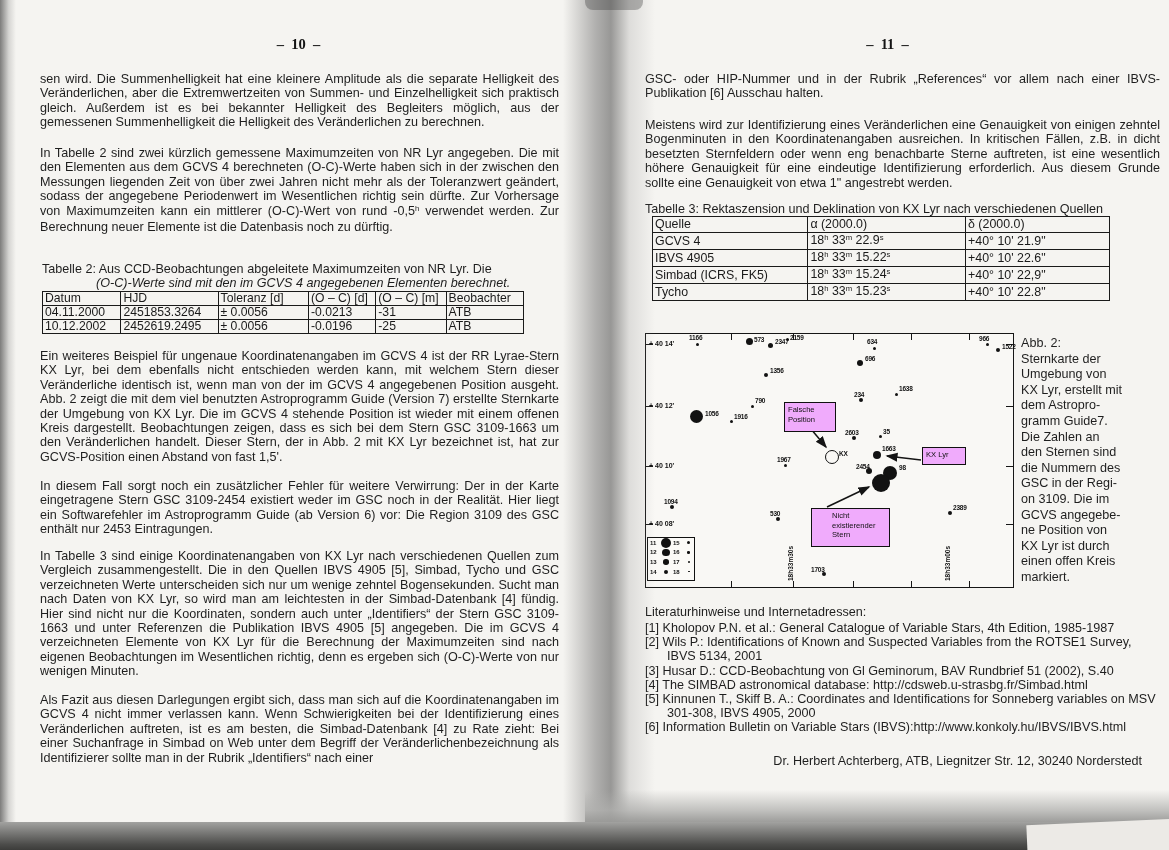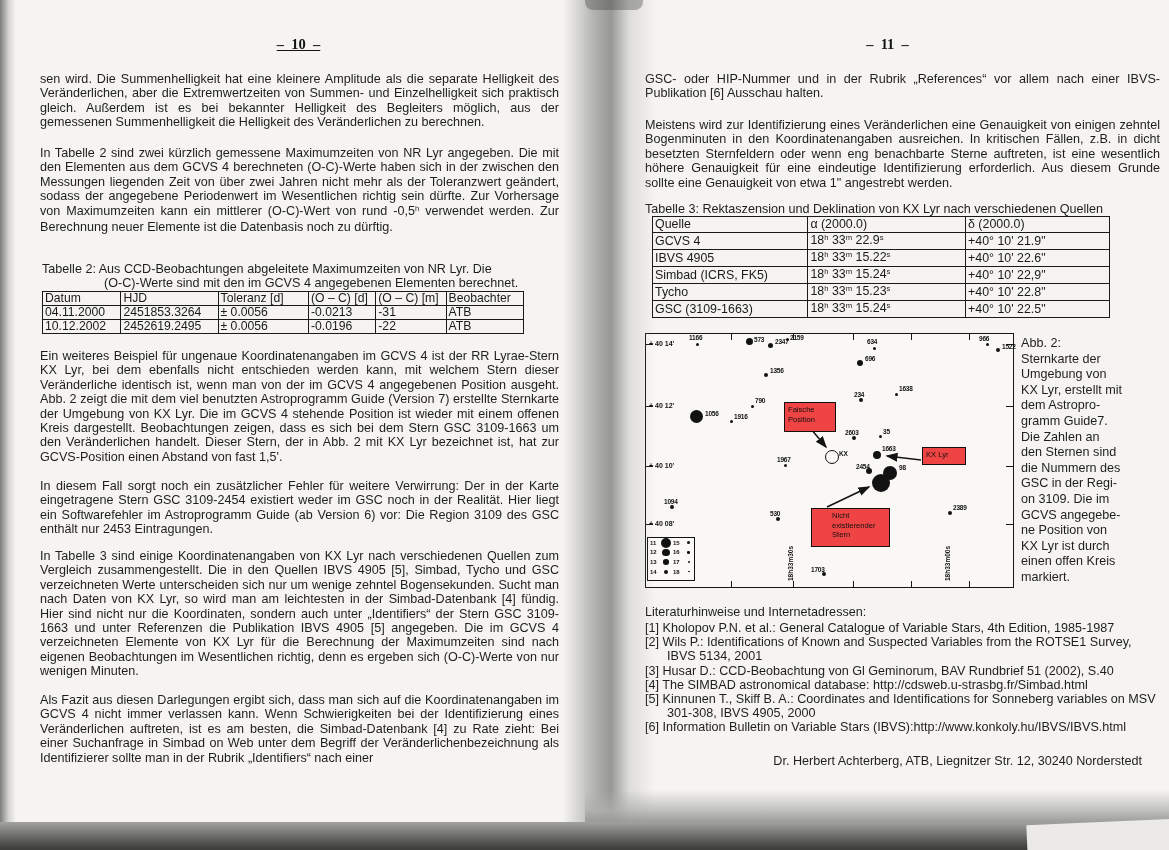--- a/index.html
+++ b/index.html
@@ -19,21 +19,21 @@
   sup{font-size:0.62em;vertical-align:baseline;position:relative;top:-0.5em;}
   #chart{position:absolute;left:645px;top:333px;width:367px;height:253px;
          border:1.6px solid #161616;background:#f9f8f5;}
   .tick{position:absolute;background:#161616;}
   .declab{position:absolute;font-size:7px;font-weight:700;color:#111;white-space:pre;}
   .ralab{position:absolute;font-size:6.5px;font-weight:700;color:#111;white-space:nowrap;
          transform-origin:0 0;transform:rotate(-90deg);}
   .star{position:absolute;background:#121212;border-radius:50%;}
   .star.open{background:#f9f8f5;border:1.3px solid #121212;}
   .slab{position:absolute;font-size:6.5px;font-weight:700;letter-spacing:-0.2px;color:#111;}
-  .callout{position:absolute;background:#ef4444;border:1.2px solid #111;font-size:7.6px;
+  .callout{position:absolute;background:#f0abfc;border:1.2px solid #111;font-size:7.6px;
            line-height:9.6px;padding:2px 3px;white-space:pre-line;color:#111;z-index:5;}
   .arrowlayer{position:absolute;left:0;top:0;width:367px;height:253px;z-index:4;}
   .legend{position:absolute;border:1.1px solid #111;background:#fbfaf7;z-index:5;}
   .legend-row{display:flex;align-items:center;height:9.6px;padding-left:2px;gap:2px;}
   .lm{font-size:6px;font-weight:700;width:9px;color:#111;}
   .ldot{border-radius:50%;background:#111;flex:none;}
   .ldot-box{width:11px;display:flex;justify-content:center;align-items:center;}
   #figcaption{position:absolute;left:1021px;top:336px;width:148px;font-size:12.6px;
               line-height:15.6px;white-space:pre-line;}
   #lit-title{position:absolute;left:645px;top:605px;width:517px;font-size:12.6px;}
@@ -53,25 +53,25 @@
     background:linear-gradient(to bottom,rgba(190,190,188,0),rgba(175,175,173,.75) 60%,#979795);}
   #corner-br{position:absolute;right:-8px;bottom:-6px;width:150px;height:34px;background:#eceae6;
     transform:rotate(-2.5deg);z-index:13;}
 </style>
 </head>
 <body>
 
 <div id="canvas">
 
   <div>
-    <div class="hdr" style="left:40px;top:36px;width:517px;text-decoration:underline;">–  10  –</div>
+    <div class="hdr" style="left:40px;top:36px;width:517px;">–  10  –</div>
     <div class="par" style="left:40px;top:72px;width:519px;">sen wird. Die Summenhelligkeit hat eine kleinere Amplitude als die separate Helligkeit des Veränderlichen, aber die Extremwertzeiten von Summen- und Einzelhelligkeit sich praktisch gleich. Außerdem ist es bei bekannter Helligkeit des Begleiters möglich, aus der gemessenen Summenhelligkeit die Helligkeit des Veränderlichen zu berechnen.</div>
     <div class="par" style="left:40px;top:146px;width:519px;">In Tabelle 2 sind zwei kürzlich gemessene Maximumzeiten von NR Lyr angegeben. Die mit den Elementen aus dem GCVS 4 berechneten (O-C)-Werte haben sich in der zwischen den Messungen liegenden Zeit von über zwei Jahren nicht mehr als der Toleranzwert geändert, sodass der angegebene Periodenwert im Wesentlichen richtig sein dürfte. Zur Vorhersage von Maximumzeiten kann ein mittlerer (O-C)-Wert von rund -0,5<sup>h</sup> verwendet werden. Zur Berechnung neuer Elemente ist die Datenbasis noch zu dürftig.</div>
     <div class="capline" style="left:42px;top:262px;">Tabelle 2: Aus CCD-Beobachtungen abgeleitete Maximumzeiten von NR Lyr. Die</div>
-    <div class="capline" style="left:104px;top:275.5px;">(O-C)-Werte sind mit den im GCVS 4 angegebenen Elementen berechnet.</div>
+    <div class="capline" style="left:96px;top:275.5px;font-style:italic;">(O-C)-Werte sind mit den im GCVS 4 angegebenen Elementen berechnet.</div>
 
     <table id="table2">
       <colgroup>
           <col style="width:16.3%">
           <col style="width:20.2%">
           <col style="width:18.8%">
       <col style="width:14%">
           <col style="width:14.6%">
           <col style="width:16.1%">
         </colgroup>
@@ -90,21 +90,21 @@
         <td>± 0.0056</td>
         <td>-0.0213</td>
         <td>-31</td>
         <td>ATB</td>
       </tr>
       <tr>
         <td>10.12.2002</td>
         <td>2452619.2495</td>
         <td>± 0.0056</td>
         <td>-0.0196</td>
-        <td>-22</td>
+        <td>-25</td>
         <td>ATB</td>
       </tr>
     </tbody>
       </table>
 
     <div class="par" style="left:40px;top:349px;width:519px;">Ein weiteres Beispiel für ungenaue Koordinatenangaben im GCVS 4 ist der RR Lyrae-Stern KX Lyr, bei dem ebenfalls nicht entschieden werden kann, mit welchem Stern dieser Veränderliche identisch ist, wenn man von der im GCVS 4 angegebenen Position ausgeht. Abb. 2 zeigt die mit dem viel benutzten Astroprogramm Guide (Version 7) erstellte Sternkarte der Umgebung von KX Lyr. Die im GCVS 4 stehende Position ist wieder mit einem offenen Kreis dargestellt. Beobachtungen zeigen, dass es sich bei dem Stern GSC 3109-1663 um den Veränderlichen handelt. Dieser Stern, der in Abb. 2 mit KX Lyr bezeichnet ist, hat zur GCVS-Position einen Abstand von fast 1,5'.</div>
     <div class="par" style="left:40px;top:479px;width:519px;">In diesem Fall sorgt noch ein zusätzlicher Fehler für weitere Verwirrung: Der in der Karte eingetragene Stern GSC 3109-2454 existiert weder im GSC noch in der Realität. Hier liegt ein Softwarefehler im Astroprogramm Guide (ab Version 6) vor: Die Region 3109 des GSC enthält nur 2453 Eintragungen.</div>
     <div class="par" style="left:40px;top:549px;width:519px;">In Tabelle 3 sind einige Koordinatenangaben von KX Lyr nach verschiedenen Quellen zum Vergleich zusammengestellt. Die in den Quellen IBVS 4905 [5], Simbad, Tycho und GSC verzeichneten Werte unterscheiden sich nur um wenige zehntel Bogensekunden. Sucht man nach Daten von KX Lyr, so wird man am leichtesten in der Simbad-Datenbank [4] fündig. Hier sind nicht nur die Koordinaten, sondern auch unter „Identifiers“ der Stern GSC 3109-1663 und unter Referenzen die Publikation IBVS 4905 [5] angegeben. Die im GCVS 4 verzeichneten Elemente von KX Lyr für die Berechnung der Maximumzeiten sind nach eigenen Beobachtungen im Wesentlichen richtig, denn es ergeben sich (O-C)-Werte von nur wenigen Minuten.</div>
     <div class="par" style="left:40px;top:693px;width:519px;">Als Fazit aus diesen Darlegungen ergibt sich, dass man sich auf die Koordinatenangaben im GCVS 4 nicht immer verlassen kann. Wenn Schwierigkeiten bei der Identifizierung eines Veränderlichen auftreten, ist es am besten, die Simbad-Datenbank [4] zu Rate zieht: Bei einer Suchanfrage in Simbad on Web unter dem Begriff der Veränderlichenbezeichnung als Identifizierer sollte man in der Rubrik „Identifiers“ nach einer</div>
   </div>
@@ -139,25 +139,20 @@
       </tr>
       <tr>
         <td>Simbad (ICRS, FK5)</td>
         <td>18<sup>h</sup> 33<sup>m</sup> 15.24<sup>s</sup></td>
         <td>+40° 10' 22,9"</td>
       </tr>
       <tr>
         <td>Tycho</td>
         <td>18<sup>h</sup> 33<sup>m</sup> 15.23<sup>s</sup></td>
         <td>+40° 10' 22.8"</td>
-      </tr>
-      <tr>
-        <td>GSC (3109-1663)</td>
-        <td>18<sup>h</sup> 33<sup>m</sup> 15.24<sup>s</sup></td>
-        <td>+40° 10' 22.5"</td>
       </tr>
     </tbody>
       </table>
 
     <div id="chart">
         <div class="tick" style="left: 85px; top: 0px; width: 1.3px; height: 6px;"></div>
         <div class="tick" style="left: 85px; bottom: 0px; width: 1.3px; height: 6px;"></div>
         <div class="tick" style="left: 147px; top: 0px; width: 1.3px; height: 6px;"></div>
         <div class="tick" style="left: 147px; bottom: 0px; width: 1.3px; height: 6px;"></div>
         <div class="tick" style="left: 207px; top: 0px; width: 1.3px; height: 6px;"></div>

